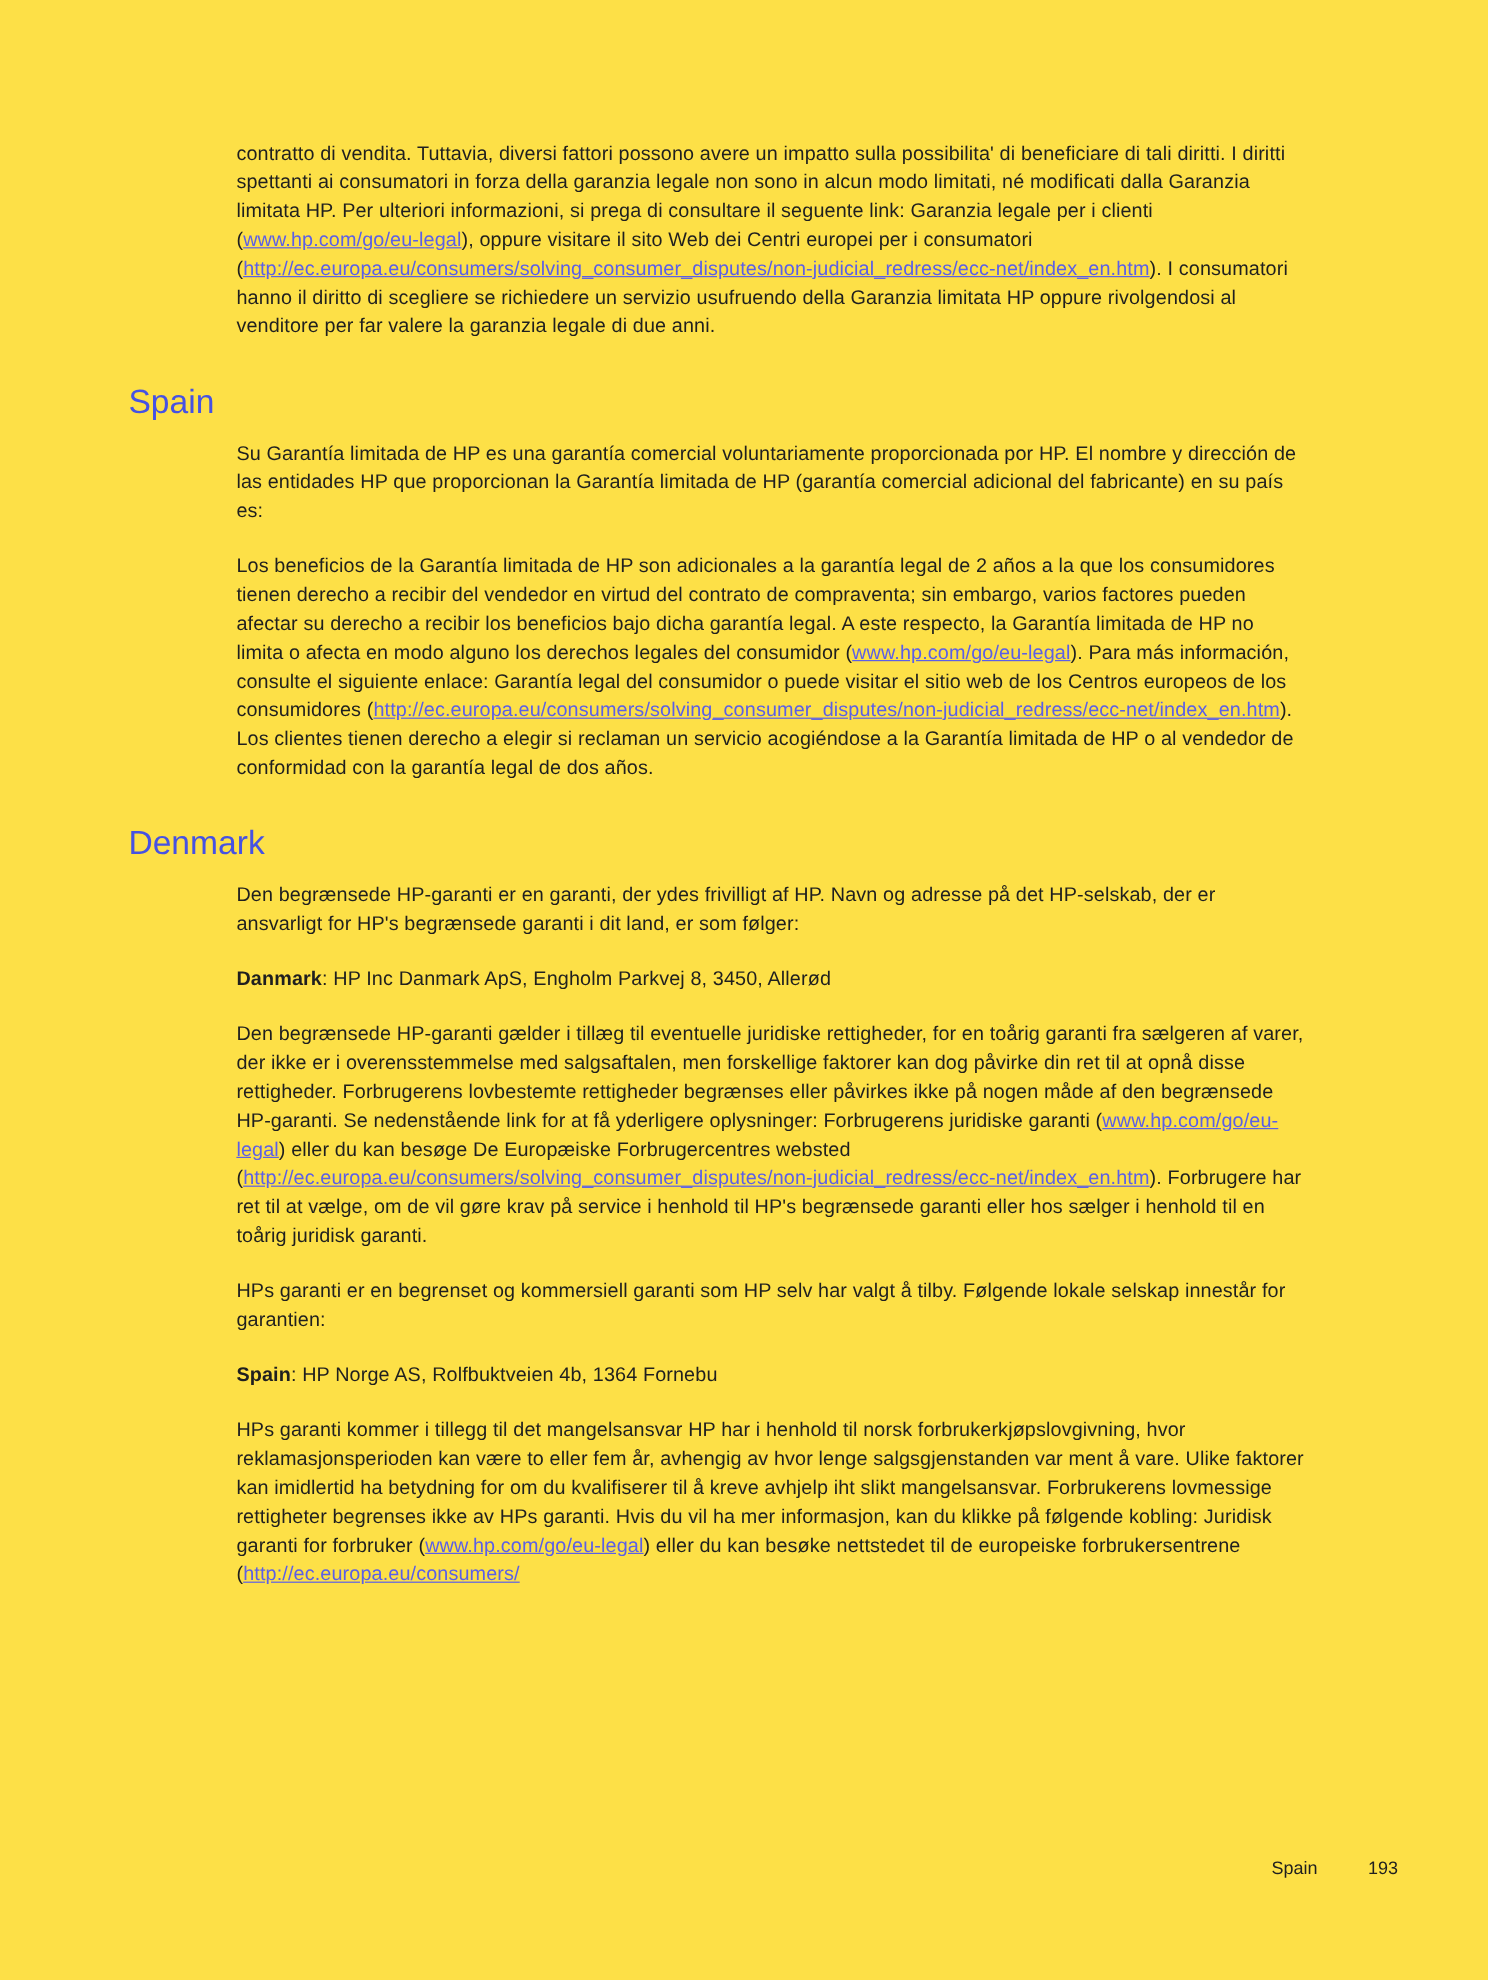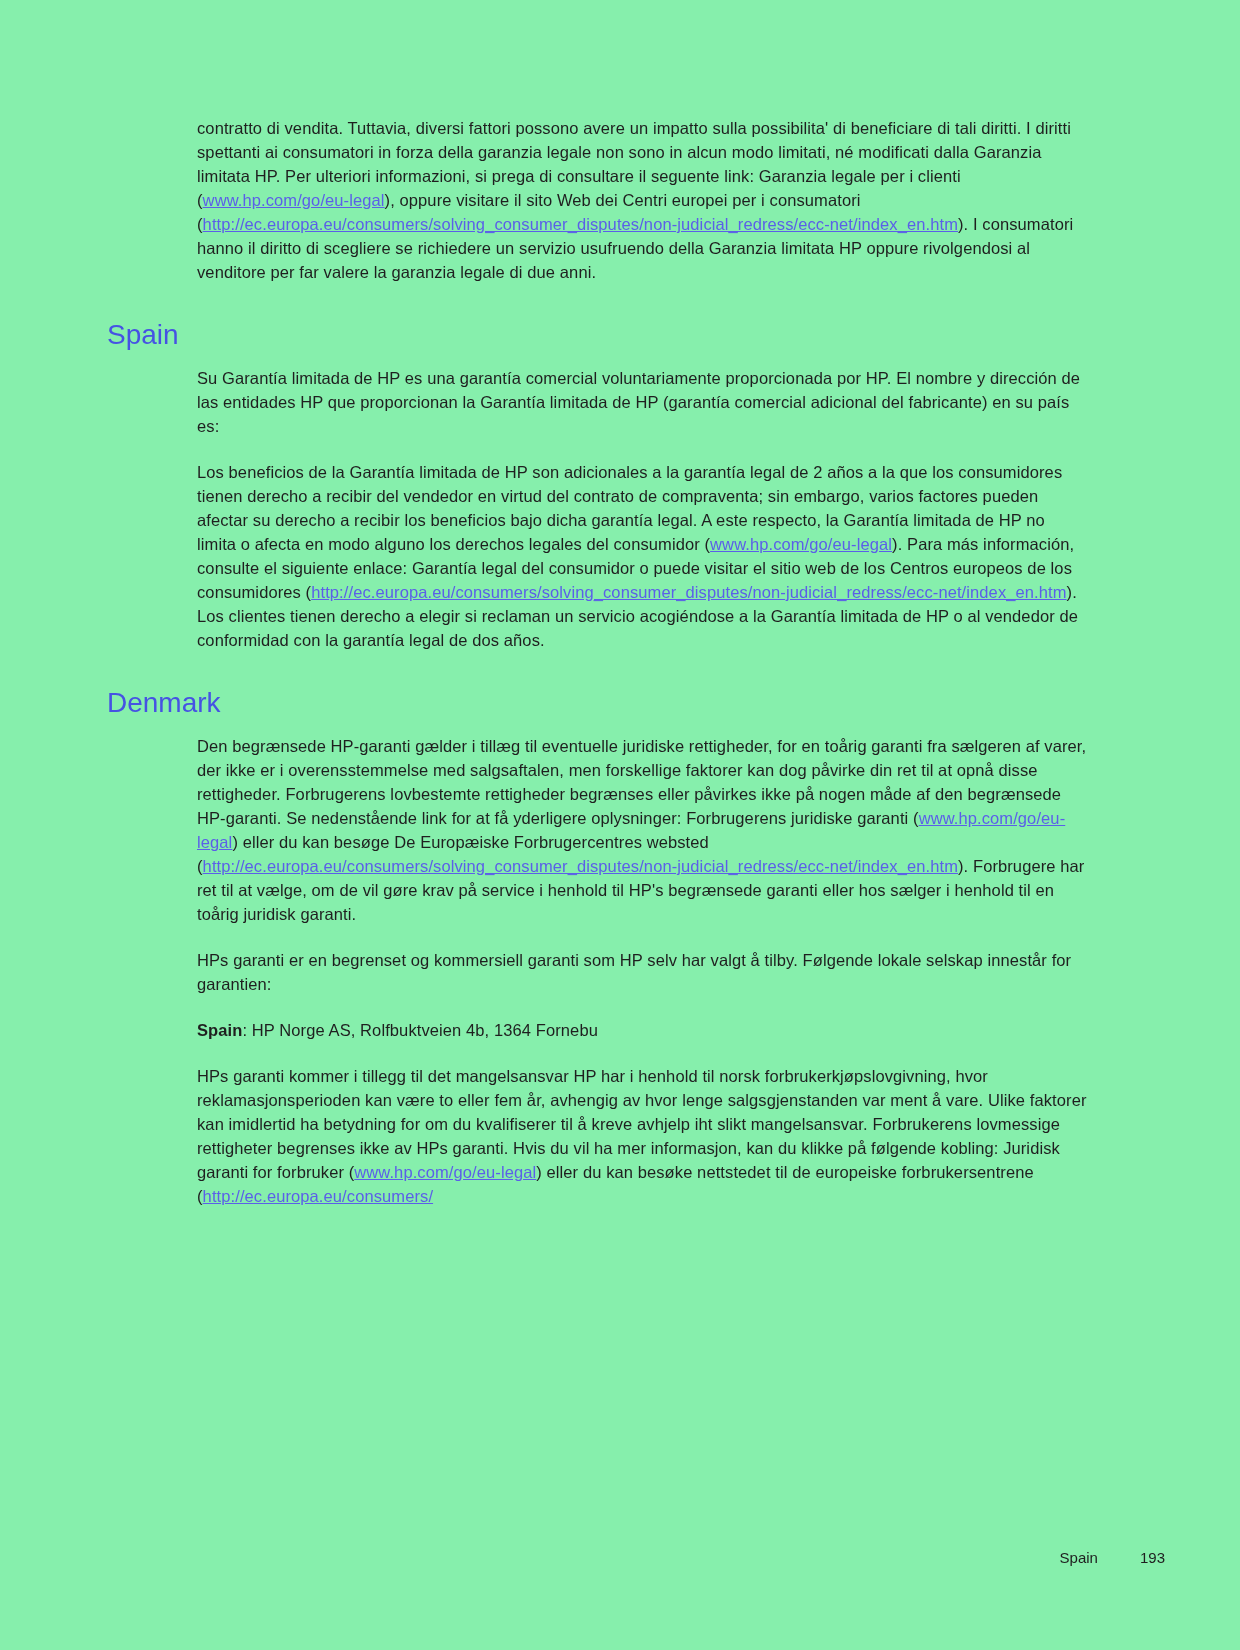--- a/index.html
+++ b/index.html
@@ -4,21 +4,21 @@
 <style>
   html, body {
     margin: 0;
     padding: 0;
     background: #ffffff;
   }
   .page {
     position: relative;
     width: 1240px;
     height: 1650px;
-    background: #86efac;
+    background: #fde047;
     overflow: hidden;
     font-family: "Liberation Sans", sans-serif;
     color: var(--body-color, #1f1f1f);
   }
   .content {
     position: absolute;
     left: 197px;
     top: 116px;
     width: 890px;
   }
@@ -59,20 +59,22 @@
 </head>
 <body>
 
 <div class="page">
   <main class="content">
       <p class="para"><span>contratto di vendita. Tuttavia, diversi fattori possono avere un impatto sulla possibilita' di beneficiare di tali diritti. I diritti spettanti ai consumatori in forza della garanzia legale non sono in alcun modo limitati, né modificati dalla Garanzia limitata HP. Per ulteriori informazioni, si prega di consultare il seguente link: Garanzia legale per i clienti (</span><a class="doc-link" href="#">www.hp.com/go/eu-legal</a><span>), oppure visitare il sito Web dei Centri europei per i consumatori (</span><a class="doc-link" href="#">http://ec.europa.eu/consumers/solving_consumer_disputes/non-judicial_redress/ecc-net/index_en.htm</a><span>). I consumatori hanno il diritto di scegliere se richiedere un servizio usufruendo della Garanzia limitata HP oppure rivolgendosi al venditore per far valere la garanzia legale di due anni.</span></p>
       <h2 class="section-heading">Spain</h2>
       <p class="para"><span>Su Garantía limitada de HP es una garantía comercial voluntariamente proporcionada por HP. El nombre y dirección de las entidades HP que proporcionan la Garantía limitada de HP (garantía comercial adicional del fabricante) en su país es:</span></p>
       <p class="para"><span>Los beneficios de la Garantía limitada de HP son adicionales a la garantía legal de 2 años a la que los consumidores tienen derecho a recibir del vendedor en virtud del contrato de compraventa; sin embargo, varios factores pueden afectar su derecho a recibir los beneficios bajo dicha garantía legal. A este respecto, la Garantía limitada de HP no limita o afecta en modo alguno los derechos legales del consumidor (</span><a class="doc-link" href="#">www.hp.com/go/eu-legal</a><span>). Para más información, consulte el siguiente enlace: Garantía legal del consumidor o puede visitar el sitio web de los Centros europeos de los consumidores (</span><a class="doc-link" href="#">http://ec.europa.eu/consumers/solving_consumer_disputes/non-judicial_redress/ecc-net/index_en.htm</a><span>). Los clientes tienen derecho a elegir si reclaman un servicio acogiéndose a la Garantía limitada de HP o al vendedor de conformidad con la garantía legal de dos años.</span></p>
       <h2 class="section-heading">Denmark</h2>
+      <p class="para"><span>Den begrænsede HP-garanti er en garanti, der ydes frivilligt af HP. Navn og adresse på det HP-selskab, der er ansvarligt for HP's begrænsede garanti i dit land, er som følger:</span></p>
+      <p class="para"><strong>Danmark</strong><span>: HP Inc Danmark ApS, Engholm Parkvej 8, 3450, Allerød</span></p>
       <p class="para"><span>Den begrænsede HP-garanti gælder i tillæg til eventuelle juridiske rettigheder, for en toårig garanti fra sælgeren af varer, der ikke er i overensstemmelse med salgsaftalen, men forskellige faktorer kan dog påvirke din ret til at opnå disse rettigheder. Forbrugerens lovbestemte rettigheder begrænses eller påvirkes ikke på nogen måde af den begrænsede HP-garanti. Se nedenstående link for at få yderligere oplysninger: Forbrugerens juridiske garanti (</span><a class="doc-link" href="#">www.hp.com/go/eu-legal</a><span>) eller du kan besøge De Europæiske Forbrugercentres websted (</span><a class="doc-link" href="#">http://ec.europa.eu/consumers/solving_consumer_disputes/non-judicial_redress/ecc-net/index_en.htm</a><span>). Forbrugere har ret til at vælge, om de vil gøre krav på service i henhold til HP's begrænsede garanti eller hos sælger i henhold til en toårig juridisk garanti.</span></p>
       <p class="para"><span>HPs garanti er en begrenset og kommersiell garanti som HP selv har valgt å tilby. Følgende lokale selskap innestår for garantien:</span></p>
       <p class="para"><strong>Spain</strong><span>: HP Norge AS, Rolfbuktveien 4b, 1364 Fornebu</span></p>
       <p class="para"><span>HPs garanti kommer i tillegg til det mangelsansvar HP har i henhold til norsk forbrukerkjøpslovgivning, hvor reklamasjonsperioden kan være to eller fem år, avhengig av hvor lenge salgsgjenstanden var ment å vare. Ulike faktorer kan imidlertid ha betydning for om du kvalifiserer til å kreve avhjelp iht slikt mangelsansvar. Forbrukerens lovmessige rettigheter begrenses ikke av HPs garanti. Hvis du vil ha mer informasjon, kan du klikke på følgende kobling: Juridisk garanti for forbruker (</span><a class="doc-link" href="#">www.hp.com/go/eu-legal</a><span>) eller du kan besøke nettstedet til de europeiske forbrukersentrene (</span><a class="doc-link" href="#">http://ec.europa.eu/consumers/</a></p>
     </main>
   <footer class="footer">
     <span>Spain</span>
     <span>193</span>
   </footer>
 </div>

